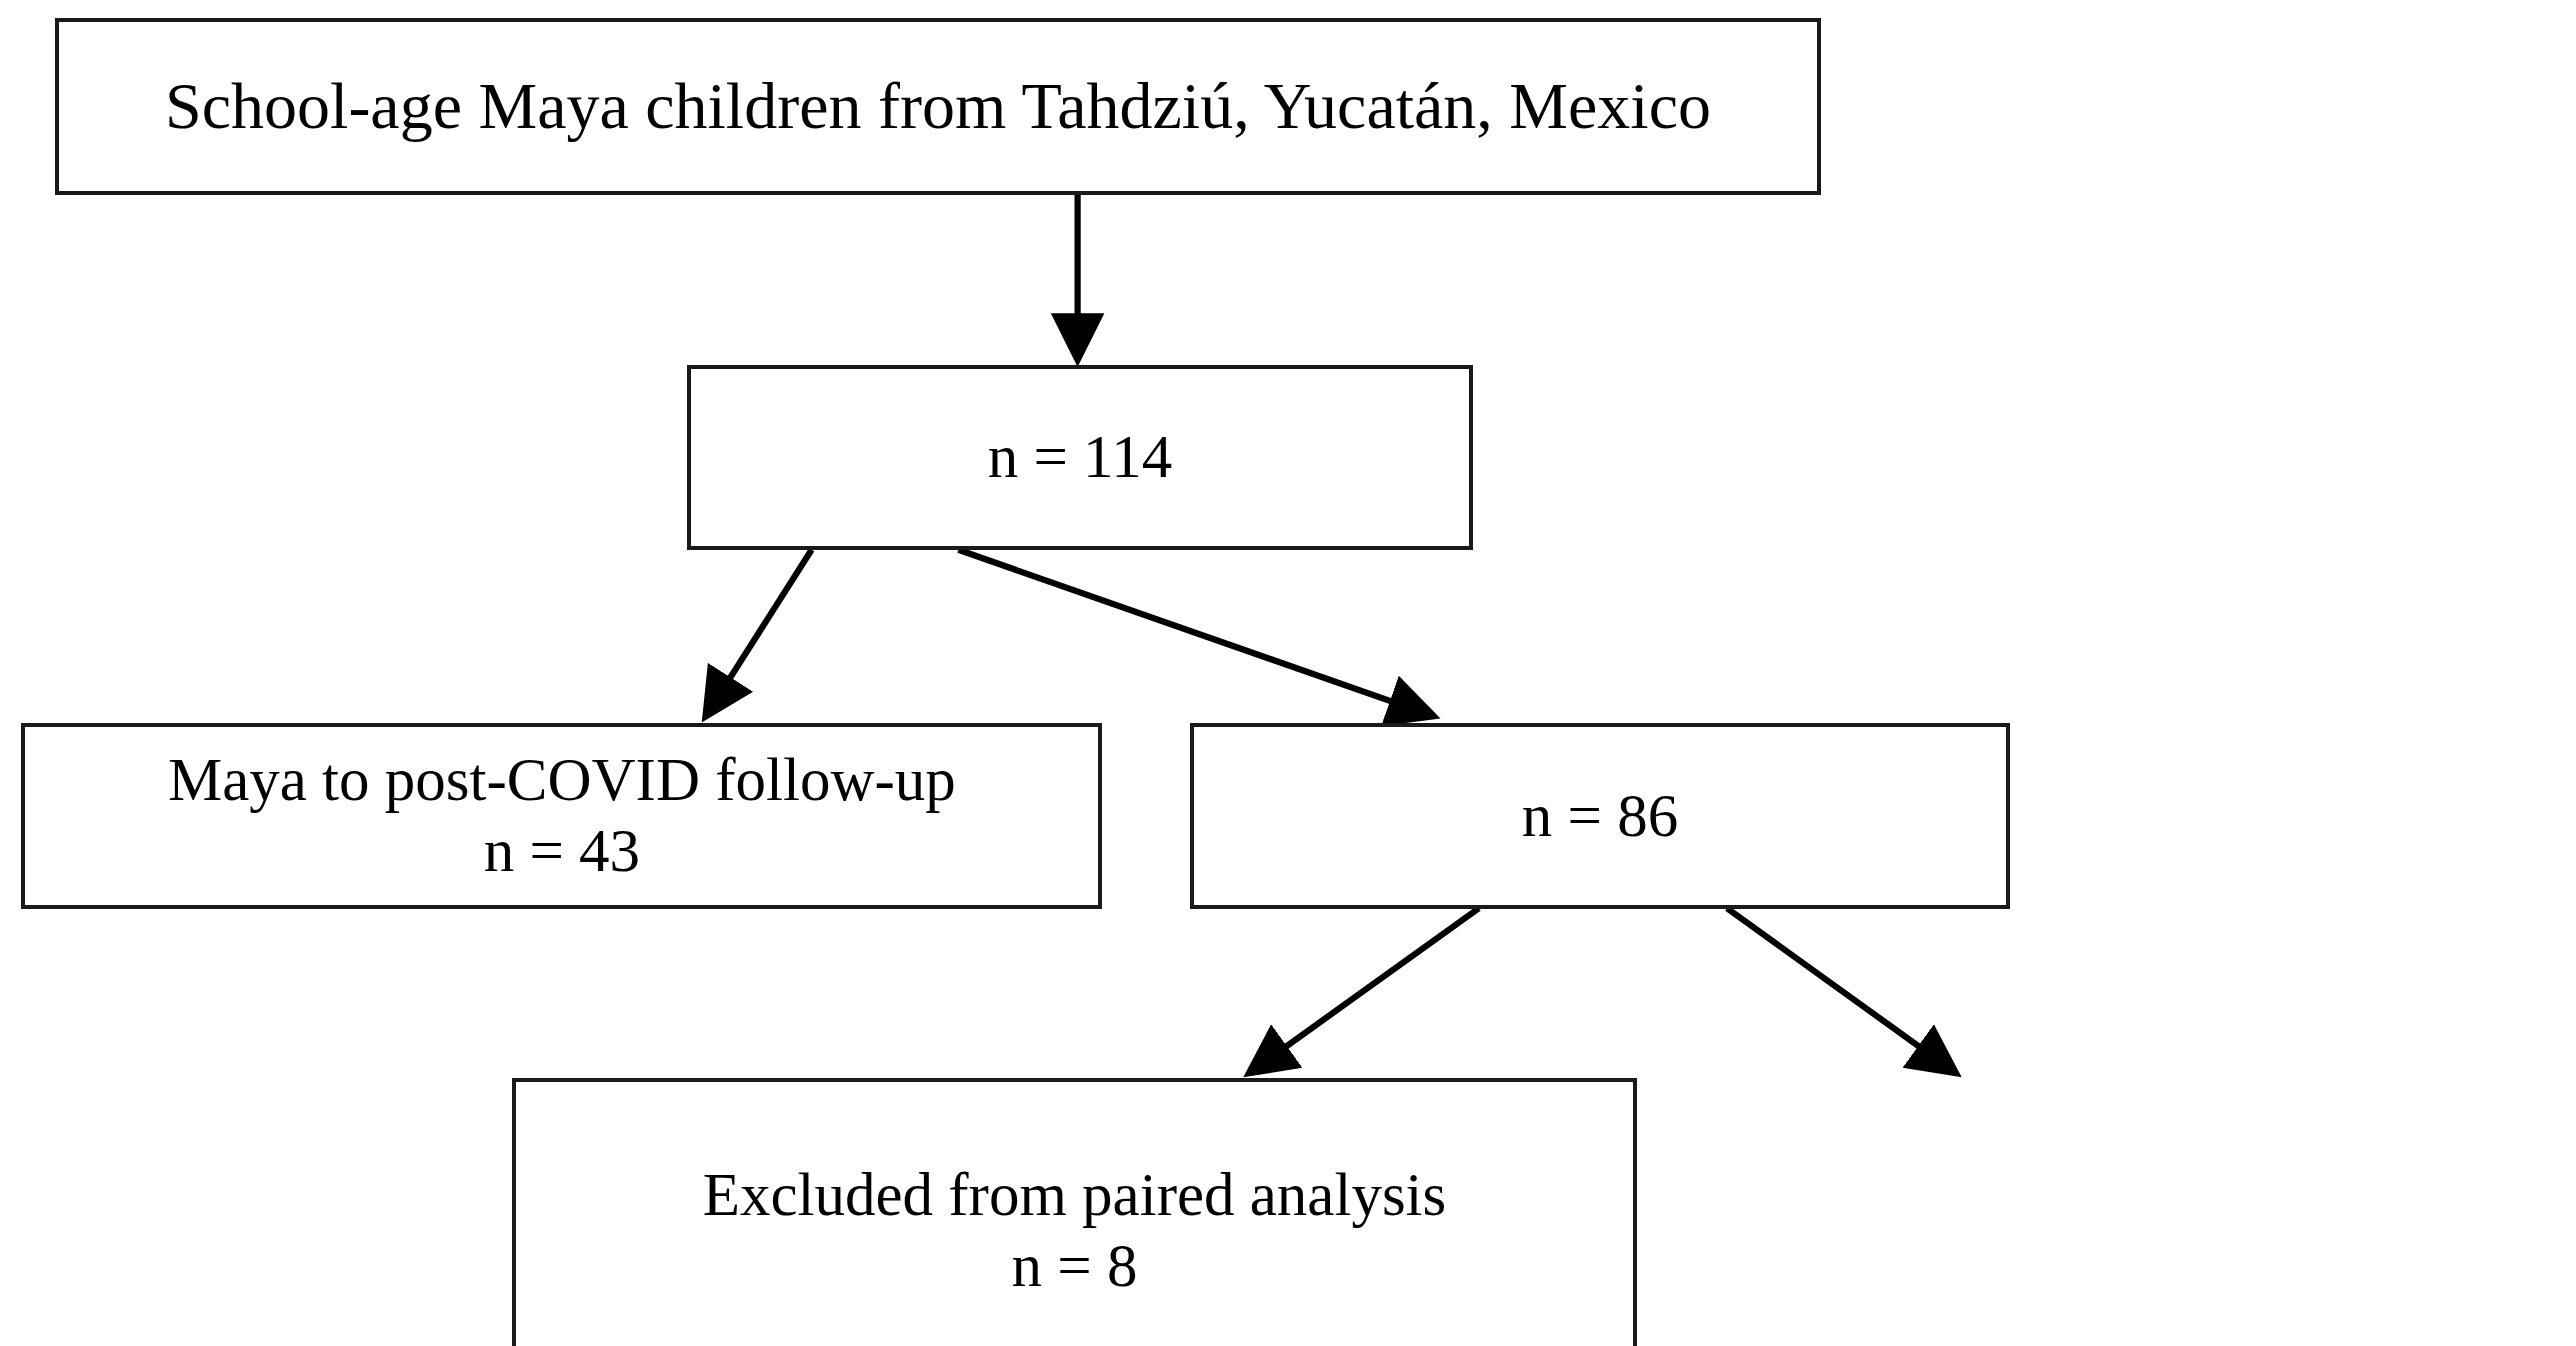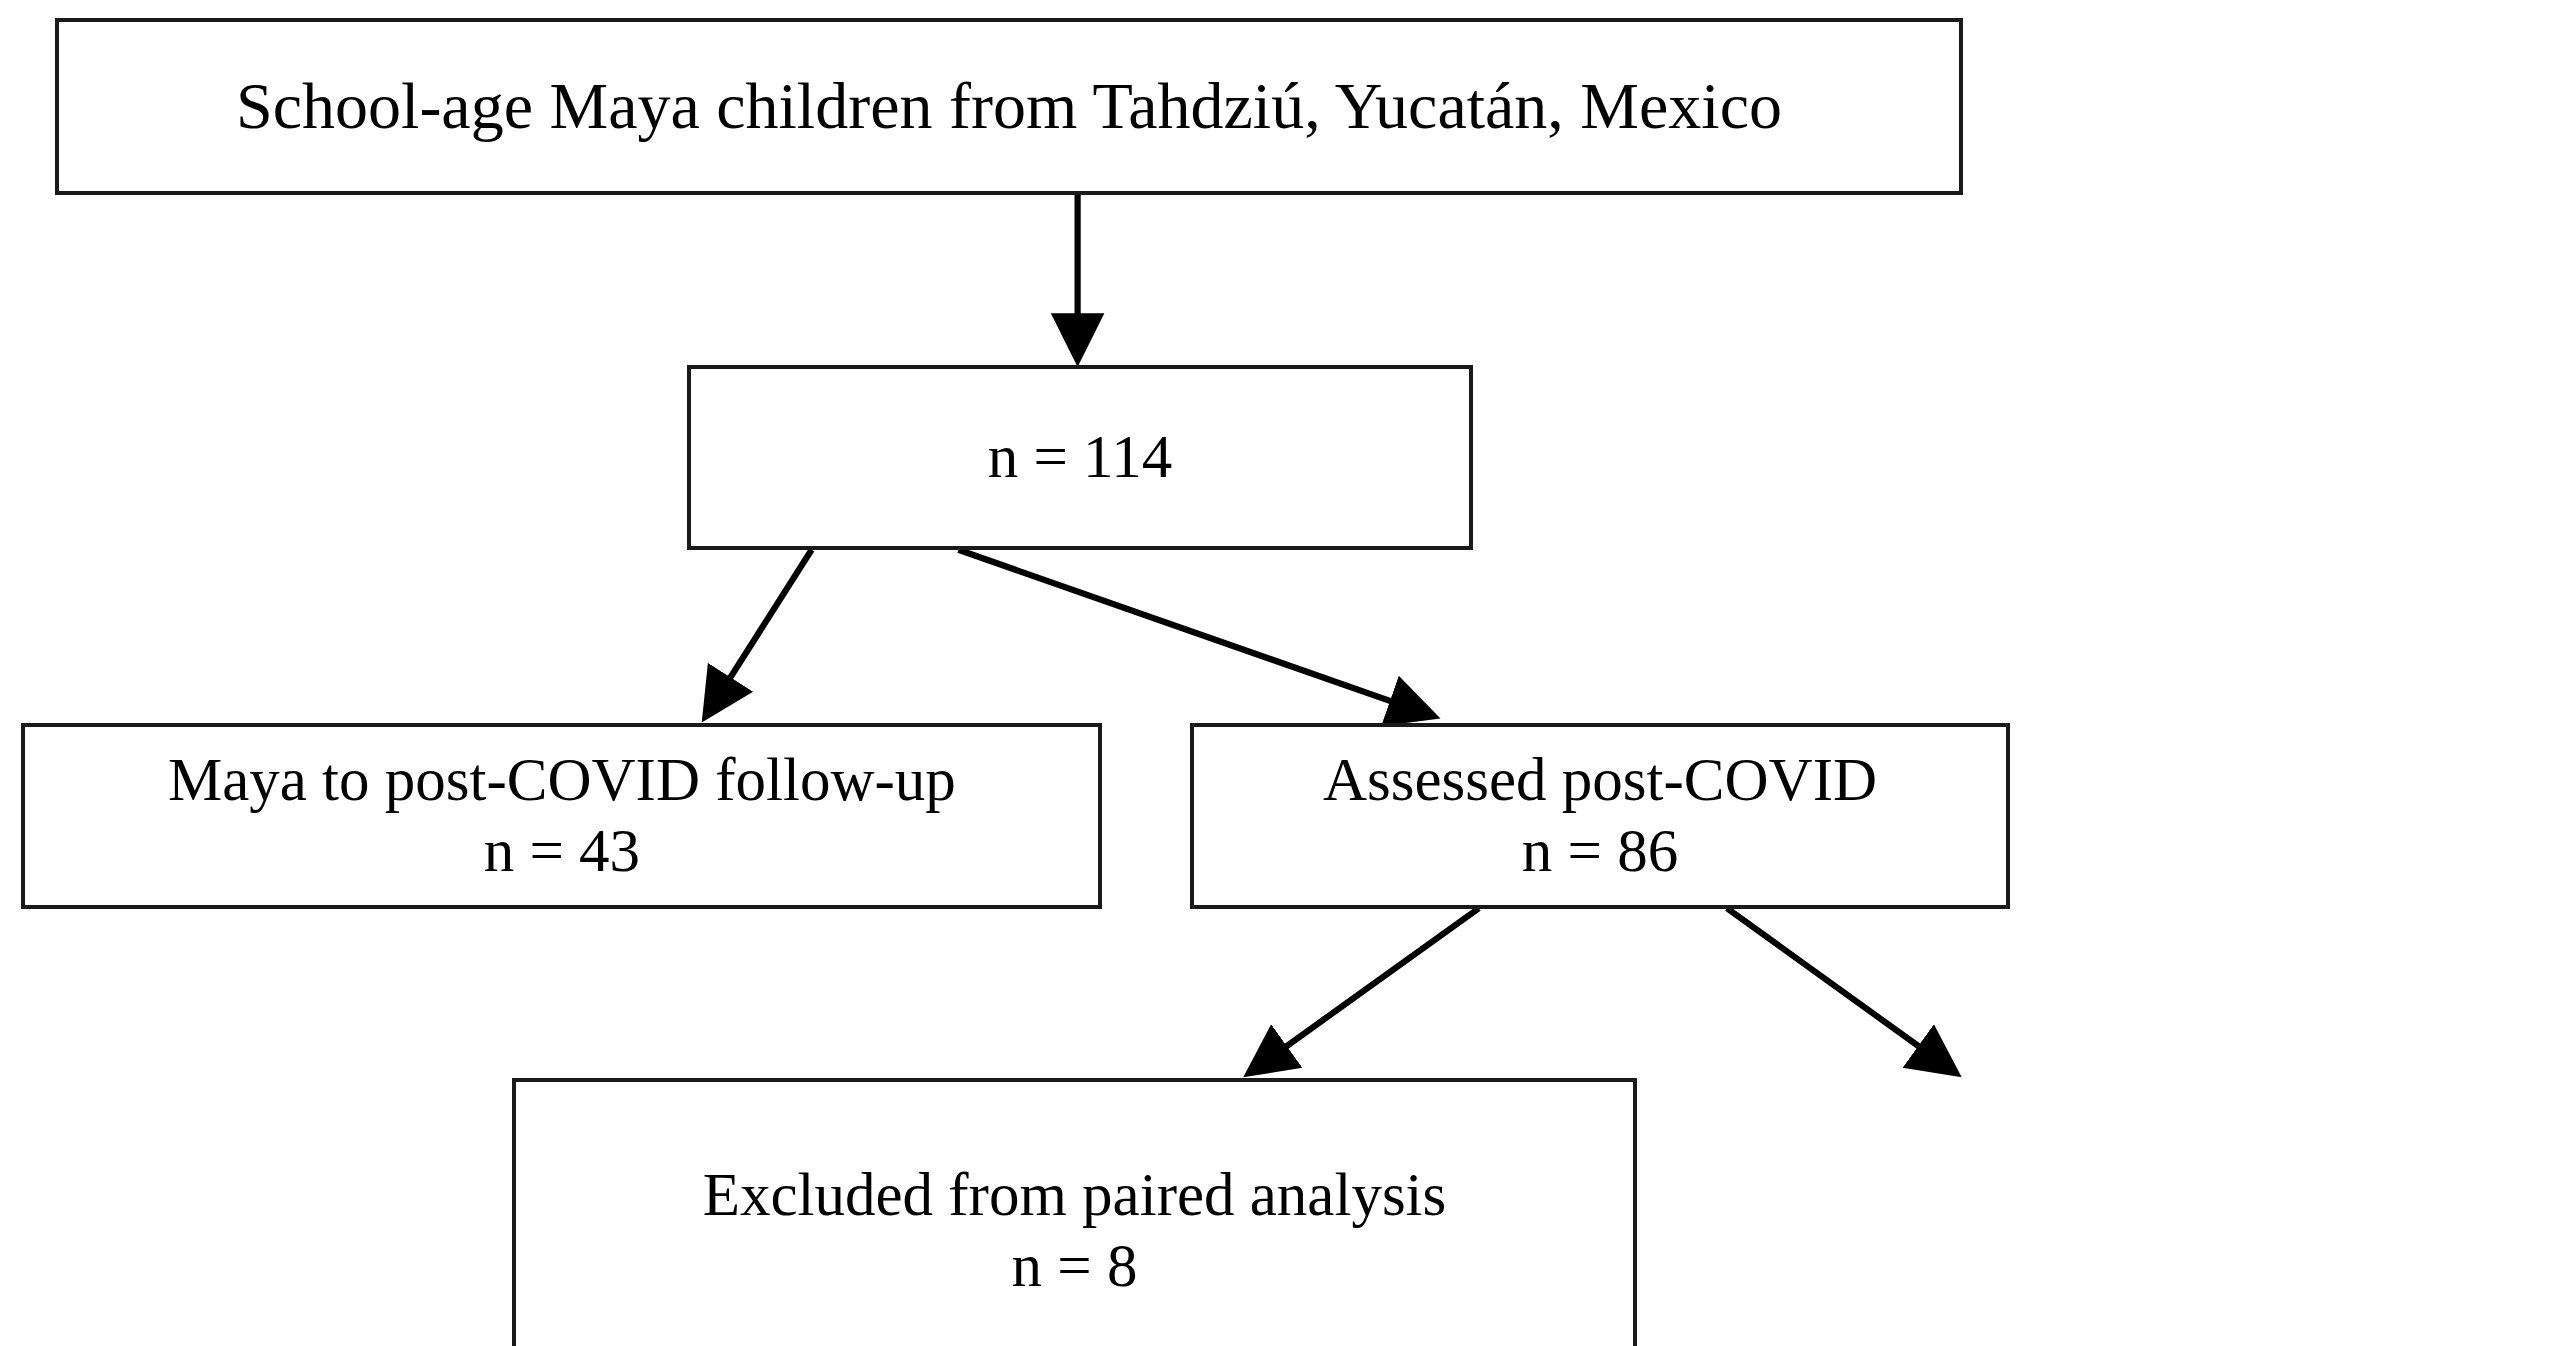--- a/index.html
+++ b/index.html
@@ -37,21 +37,21 @@
     color: #000000;
     z-index: 2;
   }
   .node .line {
     display: block;
     line-height: 1.16;
     white-space: pre;
   }
 
   
-  #node-source      { left: 55px;   top: 18px;   width: 1908px; height: 177px; font-size: 66px; }
+  #node-source      { left: 55px;   top: 18px;   width: 1766px; height: 177px; font-size: 66px; }
   #node-pre         { left: 687px;  top: 365px;  width: 786px;  height: 185px; font-size: 61px; }
   #node-lost        { left: 21.4px;   top: 723px;  width: 1081px; height: 186px; font-size: 61px; }
   #node-post        { left: 1190px; top: 723px;  width: 820px;  height: 186px; font-size: 61px; }
   #node-excluded    { left: 512px;  top: 1078px; width: 1125px; height: 305px; font-size: 61px; }
   #node-paired      { left: 1722px; top: 1078px; width: 804px;  height: 258px; font-size: 61px; }
 </style>
 </head>
 <body>
 
 <div id="canvas">
@@ -81,21 +81,20 @@
   <div class="node" id="node-pre">
     <span class="line">n = 114</span>
   </div>
 
   <div class="node" id="node-lost">
     <span class="line">Maya to post-COVID follow-up</span>
     <span class="line">n = 43</span>
   </div>
 
   <div class="node" id="node-post">
-    <span class="line">Assessed post-COVID</span>
     <span class="line">n = 86</span>
   </div>
 
   <div class="node" id="node-excluded">
     <span class="line">Excluded from paired analysis</span>
     <span class="line">n = 8</span>
   </div>
 
 
 </div>

